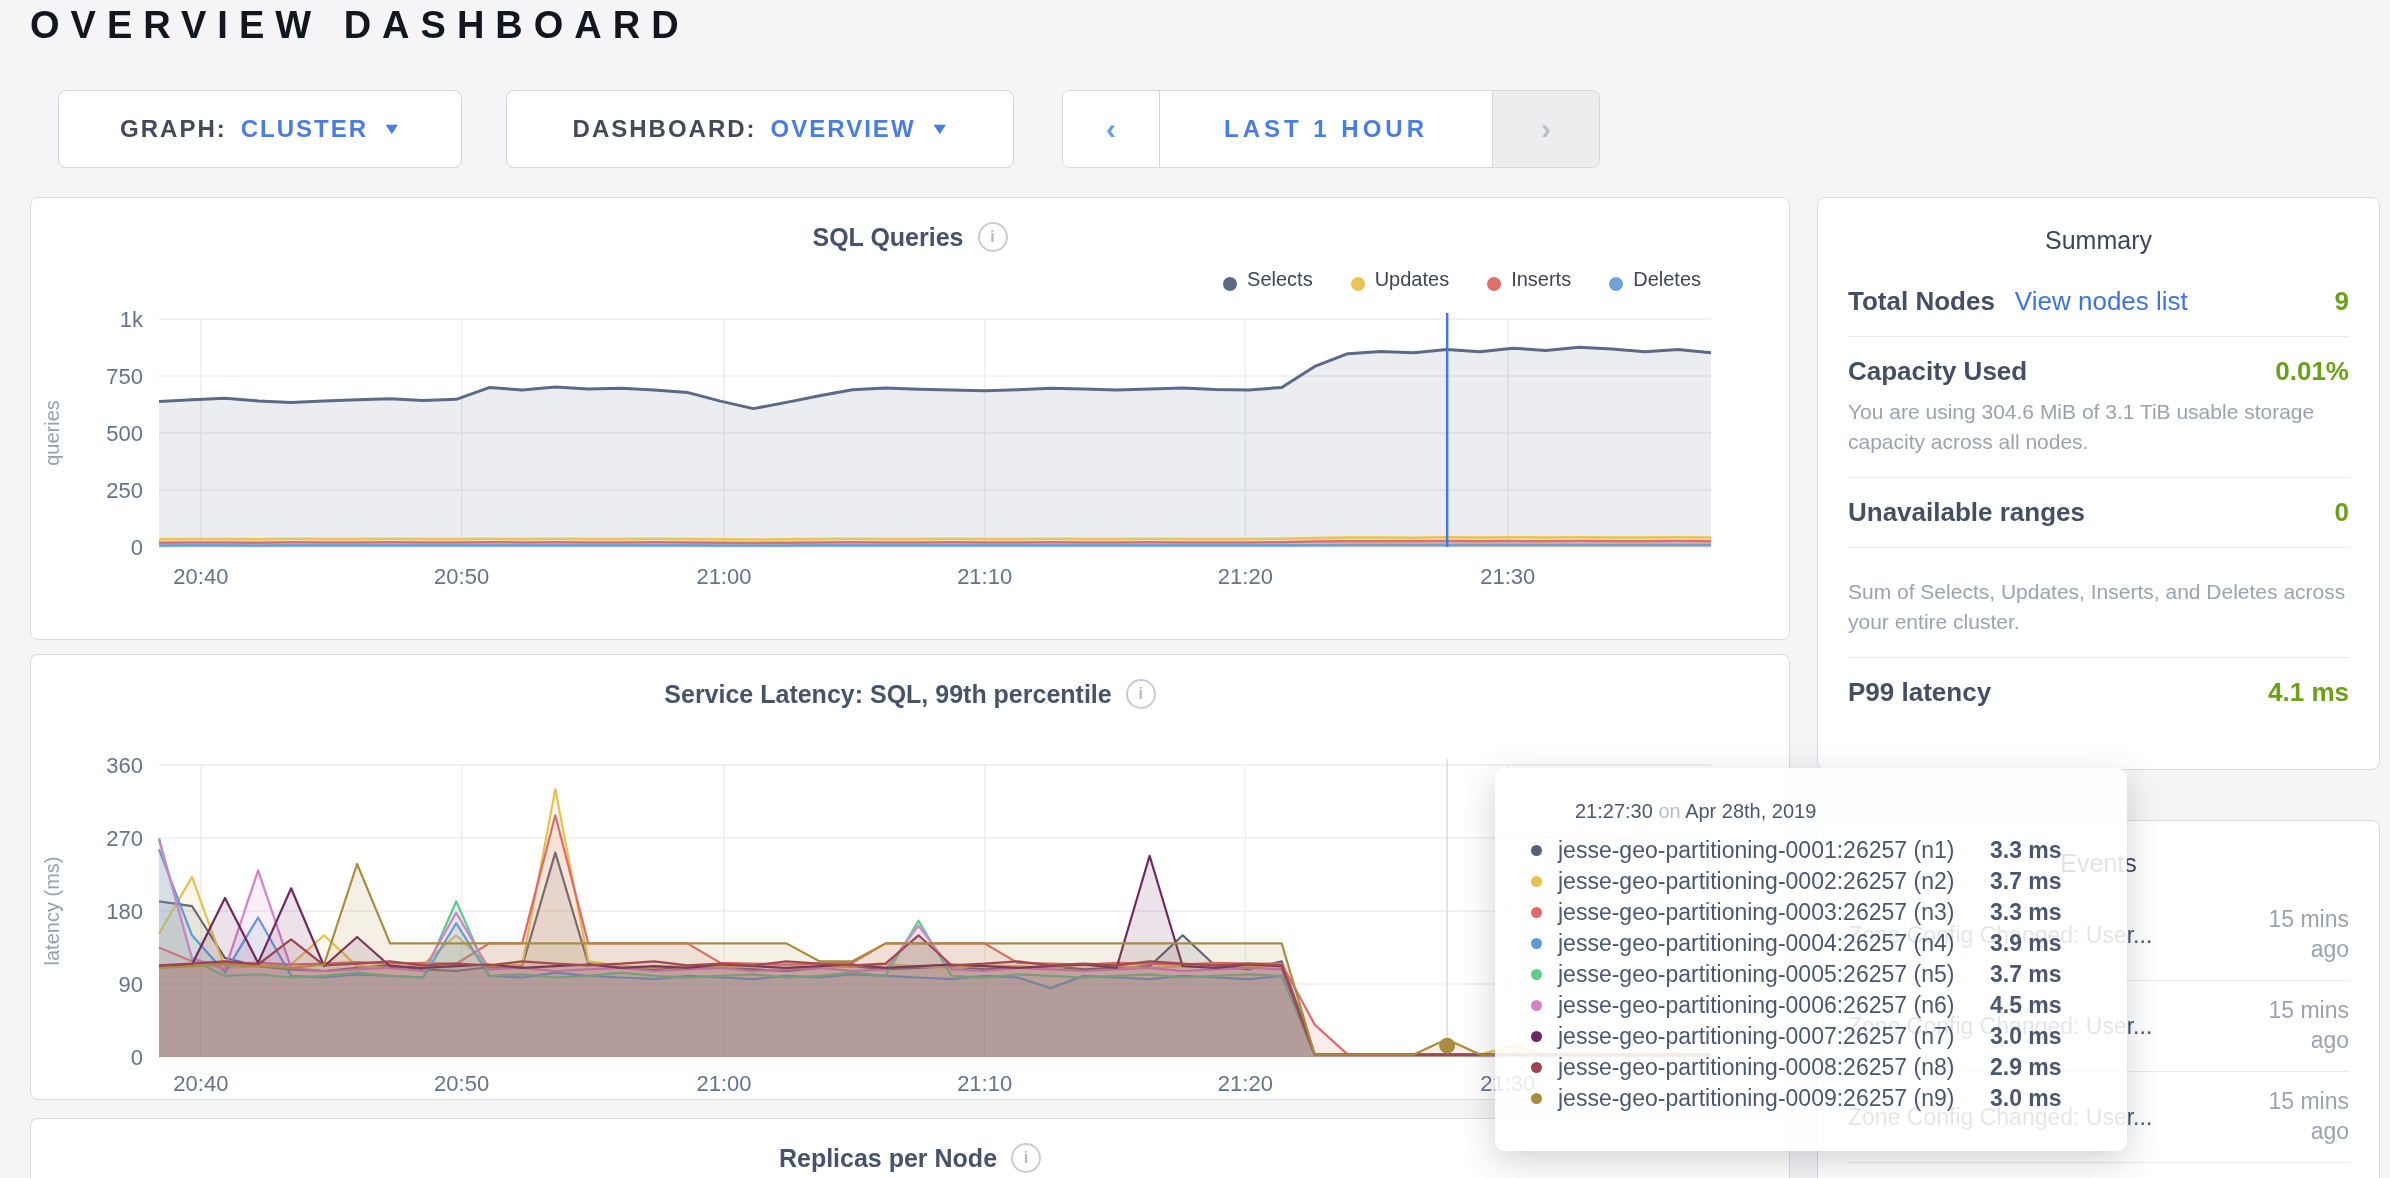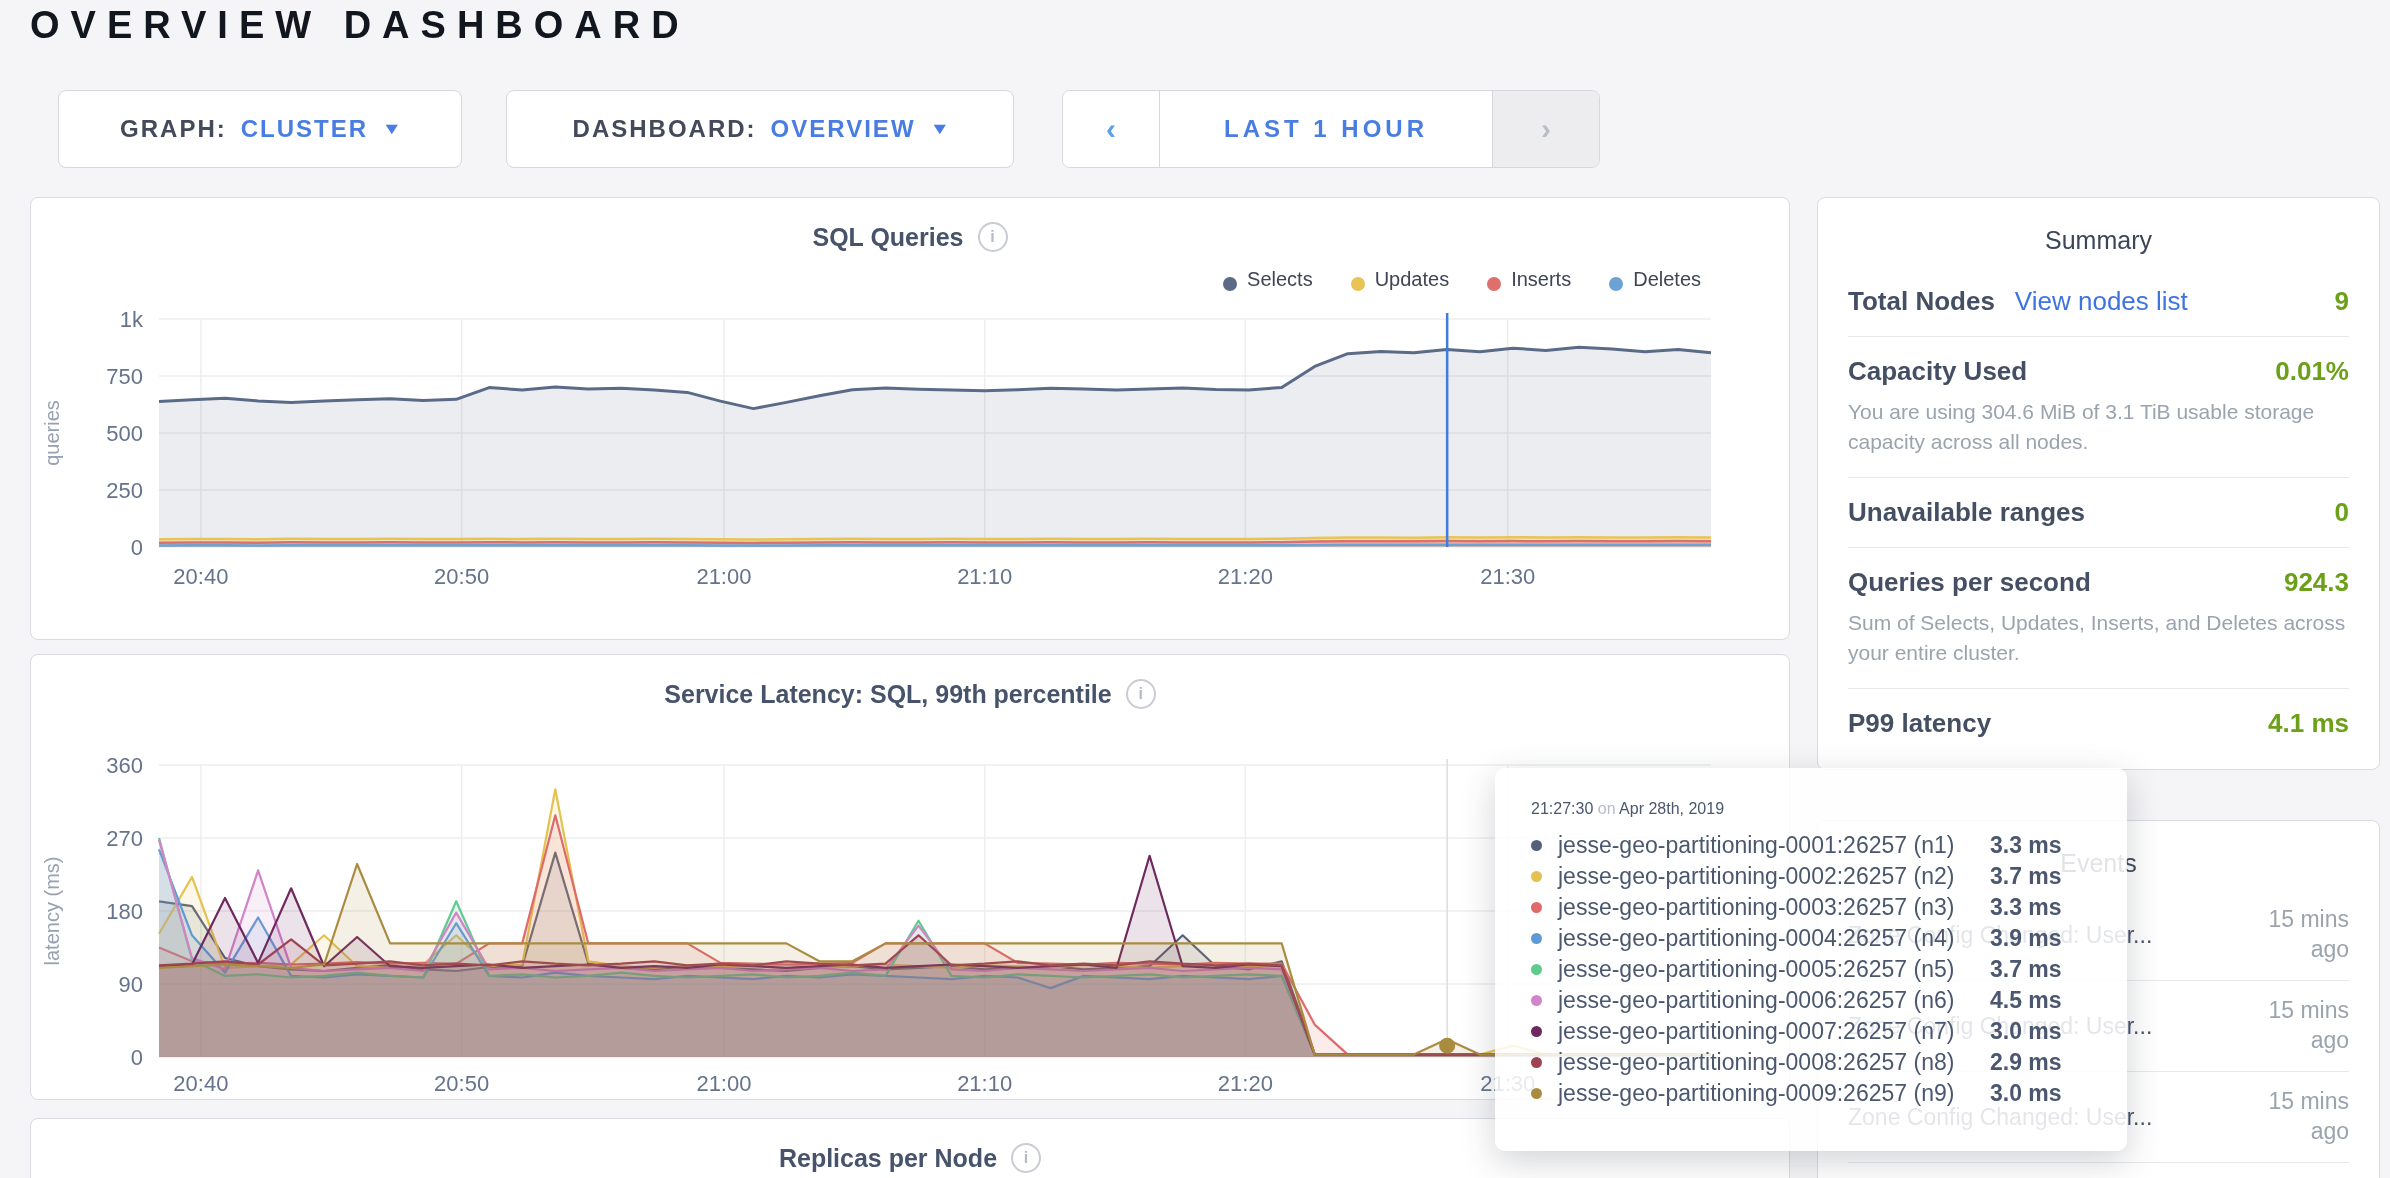--- a/index.html
+++ b/index.html
@@ -66,21 +66,21 @@
   .sum-value{margin-left:auto;font-size:26px;font-weight:700;color:#6ca019;}
   .sum-sub{font-size:21px;color:#9ba3ae;line-height:1.45;margin-top:10px;}
   .evt-row{display:flex;align-items:center;min-height:78px;border-bottom:1px solid #e8e9ec;padding:6px 0;}
   .evt-text{flex:1;font-size:23px;color:#46536b;white-space:nowrap;}
   .evt-time{width:118px;text-align:right;font-size:23px;color:#9ba3ae;line-height:1.3;}
 
   
   .tooltip{position:absolute;left:1495px;top:768px;width:632px;height:383px;box-sizing:border-box;
     background:rgba(255,255,255,0.85);border-radius:10px;z-index:50;
     box-shadow:0 10px 34px rgba(50,55,70,0.22);padding:32px 34px 0 36px;}
-  .tt-head{font-size:16px;color:#4a576e;margin-bottom:12px;}
+  .tt-head{font-size:20px;color:#4a576e;margin-bottom:12px;margin-left:44px;}
   .tt-on{color:#b6bcc6;}
   .tt-row{display:flex;align-items:center;height:31px;}
   .tt-dot{width:11px;height:11px;border-radius:50%;margin-right:16px;flex:0 0 auto;}
   .tt-name{width:432px;font-size:23px;color:#4a576e;}
   .tt-val{font-size:23px;font-weight:600;color:#4a576e;}
 </style>
 </head>
 <body>
 
 <div id="app">
@@ -247,24 +247,20 @@
             </div>
             <div class="sum-sub">You are using 304.6 MiB of 3.1 TiB usable storage capacity across all nodes.</div>
           </div>
           <div class="sum-row">
             <div class="sum-top">
               <span class="sum-label">Unavailable ranges</span>
               <span class="sum-value">0</span>
             </div>
           </div>
           <div class="sum-row">
-            <div class="sum-top">
-              <span class="sum-label">Queries per second</span>
-              <span class="sum-value">924.3</span>
-            </div>
             <div class="sum-sub">Sum of Selects, Updates, Inserts, and Deletes across your entire cluster.</div>
           </div>
           <div class="sum-row">
             <div class="sum-top">
               <span class="sum-label">P99 latency</span>
               <span class="sum-value">4.1 ms</span>
             </div>
           </div>
         </div>
     </section>

